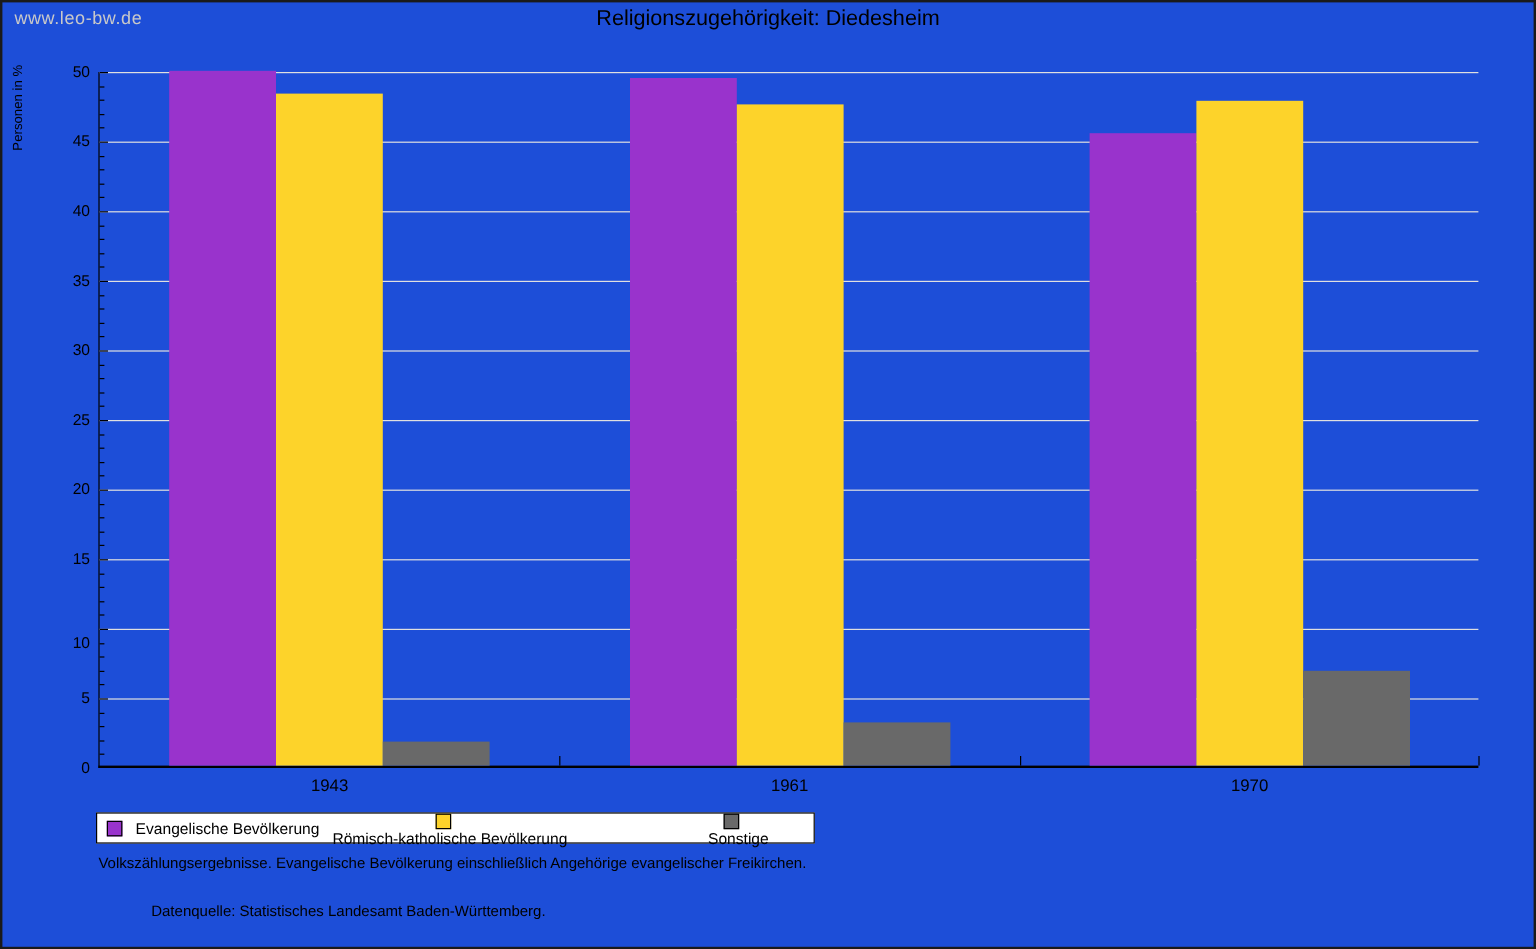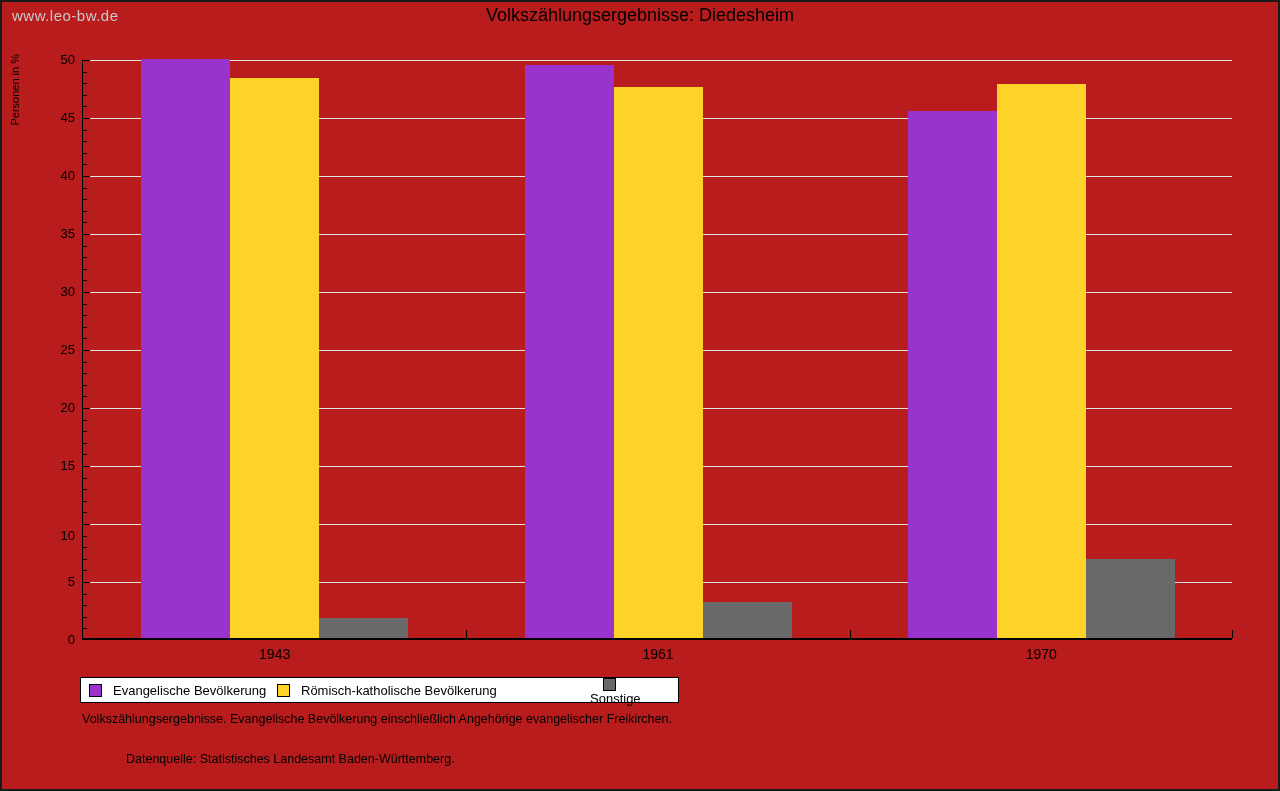--- a/index.html
+++ b/index.html
@@ -3,21 +3,21 @@
 <meta charset="utf-8">
 <style>
   * { margin: 0; padding: 0; box-sizing: border-box; }
   html, body { background: #ffffff; }
   body { font-family: "Liberation Sans", "DejaVu Sans", sans-serif; }
 
   .frame {
     position: relative;
     width: 1280px;
     height: 791px;
-    background: #b91c1c;
+    background: #1d4ed8;
     border: 2px solid #1a1a1a;
     overflow: hidden;
   }
 
   .watermark {
     position: absolute;
     left: 10px;
     top: 5px;
     font-size: 15px;
     color: #c9c9c9;
@@ -147,21 +147,21 @@
     margin-left: 44px;
   }
 </style>
 </head>
 <body>
 
 <div class="frame">
 
   <div class="watermark">www.leo-bw.de</div>
 
-  <div class="chart-title">Volkszählungsergebnisse: Diedesheim</div>
+  <div class="chart-title">Religionszugehörigkeit: Diedesheim</div>
 
   <div class="y-axis-title">Personen in %</div>
 
   <div class="plot" id="plot">
       <div class="gridline" style="top: 522px; background: rgb(224, 224, 224);"></div>
       <div class="gridline" style="top: 464px; background: rgb(224, 224, 224);"></div>
       <div class="gridline" style="top: 406px; background: rgb(224, 224, 224);"></div>
       <div class="gridline" style="top: 348px; background: rgb(224, 224, 224);"></div>
       <div class="gridline" style="top: 290px; background: rgb(224, 224, 224);"></div>
       <div class="gridline" style="top: 232px; background: rgb(224, 224, 224);"></div>
@@ -245,21 +245,21 @@
       <div class="bar" style="left: 1002.83px; width: 89px; height: 78.88px; background: rgb(105, 105, 105);"></div>
       <div class="x-category-label" style="left: 766.667px; width: 383.333px;">1970</div>
       <div class="x-tick" style="left: 1149px;"></div>
     </div>
 
   <div class="legend">
     <div class="legend-item" style="left: 8px;">
       <span class="legend-swatch" style="background: rgb(153, 51, 204);"></span>
       <span class="legend-label">Evangelische Bevölkerung</span>
     </div>
-    <div class="legend-item" style="left: 196px;">
+    <div class="legend-item" style="left: 196px; flex-direction: column;">
       <span class="legend-swatch" style="background: rgb(253, 211, 42);"></span>
       <span class="legend-label">Römisch-katholische Bevölkerung</span>
     </div>
     <div class="legend-item" style="left: 509px; flex-direction: column;">
       <span class="legend-swatch" style="background: rgb(105, 105, 105);"></span>
       <span class="legend-label">Sonstige</span>
     </div>
   </div>
 
   <div class="footnotes">

